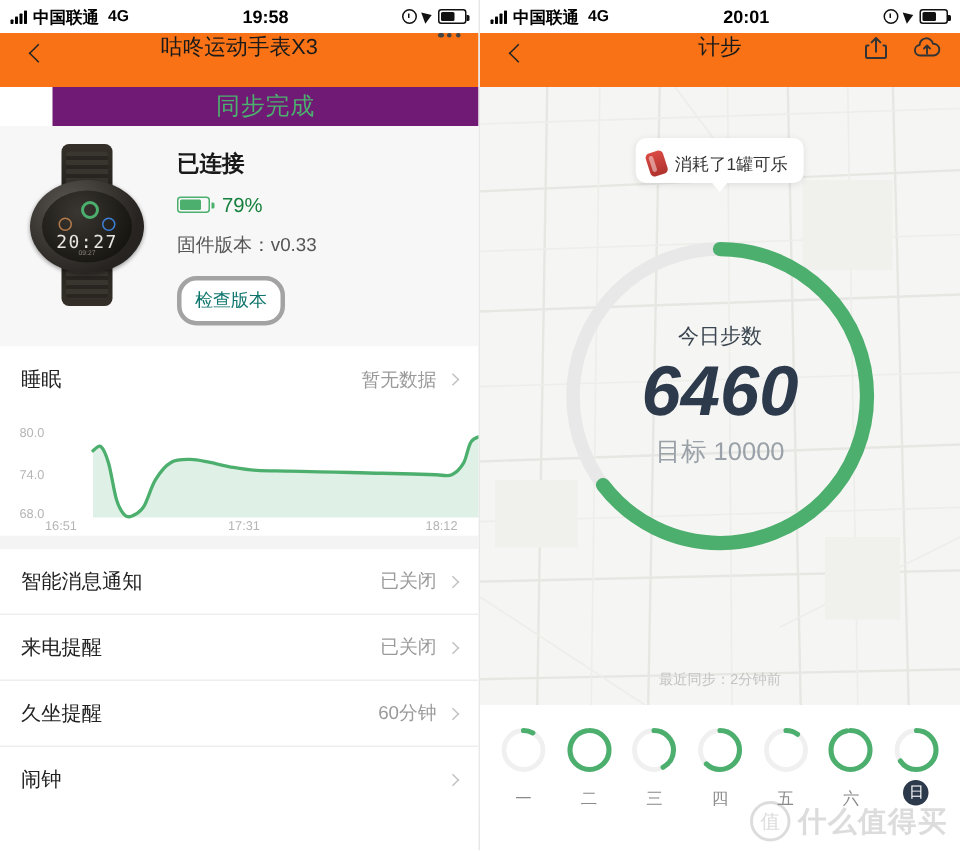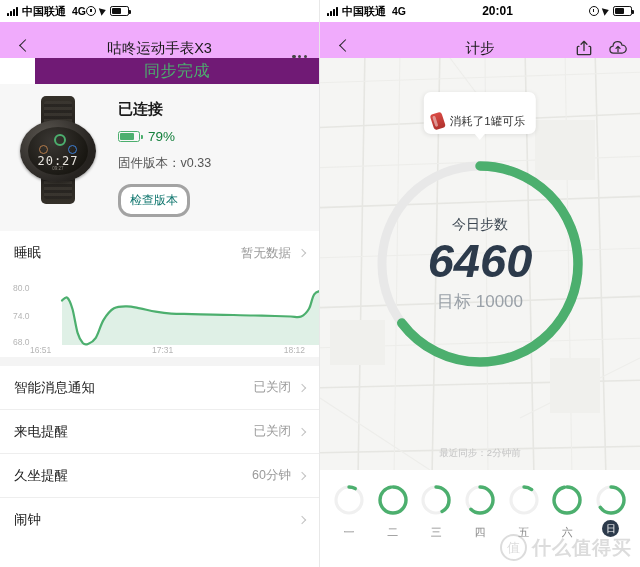--- a/index.html
+++ b/index.html
@@ -33,21 +33,21 @@
   .sb-alarm::after { content:""; position:absolute; left:3.3px; top:1.6px; width:1.2px; height:3.2px; background:#111; }
   .sb-loc { width: 0; height: 0; border-left: 6px solid #111; border-top: 4px solid transparent;
             border-bottom: 4px solid transparent; transform: rotate(-20deg); }
   .sb-batt { width: 19px; height: 9.5px; border: 1.2px solid #111; border-radius: 2.2px;
              position: relative; padding: 1px; }
   .sb-batt::after { content:""; position:absolute; right:-3px; top:3px; width:1.6px; height:3.5px;
              background:#111; border-radius: 0 1px 1px 0; }
   .sb-batt i { display:block; height:100%; width:58%; background:#111; border-radius:1px; }
 
   
-  .navbar { height: 36px; display: flex; align-items: flex-end; padding: 0 12px; position: relative; background: #f0abfc; }
+  .navbar { height: 36px; display: flex; align-items: flex-start; padding: 0 12px; position: relative; background: #f97316; }
   .nav-back { width: 26px; height: 26px; display: flex; align-items: center; justify-content: center; cursor: pointer; }
   .chev-left { width: 9px; height: 9px; border-left: 1.7px solid #222; border-bottom: 1.7px solid #222;
                transform: rotate(45deg); }
   .nav-title { position: absolute; left: 0; right: 0; text-align: center; font-size: 14.5px;
                color: #1a1a1a; font-weight: 500; pointer-events: none; }
   .nav-right { margin-left: auto; display: flex; align-items: center; gap: 14px; z-index: 2; }
   .dots { display: flex; gap: 2.5px; align-items: center; cursor: pointer; }
   .dots i { width: 3.2px; height: 3.2px; border-radius: 50%; background: #444; display: block; }
   .ic { width: 20px; height: 20px; cursor: pointer; }
 
@@ -109,21 +109,21 @@
   .hr-y1 { left: 13px; top: 36px; }
   .hr-y2 { left: 13px; top: 62px; }
   .hr-x0 { left: 30px; top: 70px; }
   .hr-x1 { left: 152px; top: 70px; }
   .hr-x2 { right: 14px; top: 70px; }
 
   
   .map { position: absolute; left: 0; right: 0; top: 58px; bottom: 97px; background: #f4f4f2; overflow: hidden; }
   .map svg { position: absolute; inset: 0; }
   .tooltip { position: absolute; left: 50%; transform: translateX(-50%); top: 34px;
-             background: #fff; border-radius: 7px; padding: 21px 11px 5px 8px; display: flex;
+             background: #fff; border-radius: 7px; padding: 9px 11px 5px 8px; display: flex;
              align-items: center; gap: 6px; box-shadow: 0 1px 5px rgba(0,0,0,.09); white-space: nowrap; z-index: 3; }
   .tooltip::after { content:""; position:absolute; left:50%; margin-left:-5px; bottom:-6px;
                     border-left:5px solid transparent; border-right:5px solid transparent;
                     border-top:6px solid #fff; }
   .cola { width: 12px; height: 16px; border-radius: 3px; background: linear-gradient(180deg,#d94a44,#b0322e);
           position: relative; transform: rotate(-18deg); }
   .cola::after { content:""; position:absolute; left:2px; top:2px; width:2.5px; height:11px;
                  background: rgba(255,255,255,.45); border-radius:2px; }
   .tooltip span { font-size: 11.5px; color: #333; }
   .ring-wrap { position: absolute; left: 50%; top: 50%; transform: translate(-50%,-50%); width: 215px; height: 215px; }
@@ -166,20 +166,21 @@
       <div class="sb-left">
         <span class="sb-bars">
             <i></i>
             <i></i>
             <i></i>
             <i></i>
           </span>
         <span class="sb-carrier">中国联通</span>
         <span class="sb-net">4G</span>
       </div>
+      <div class="sb-center">19:58</div>
       <div class="sb-right">
         <span class="sb-alarm"></span>
         <span class="sb-loc"></span>
         <span class="sb-batt">
             <i></i>
           </span>
       </div>
     </div>
 
     <div class="navbar">

